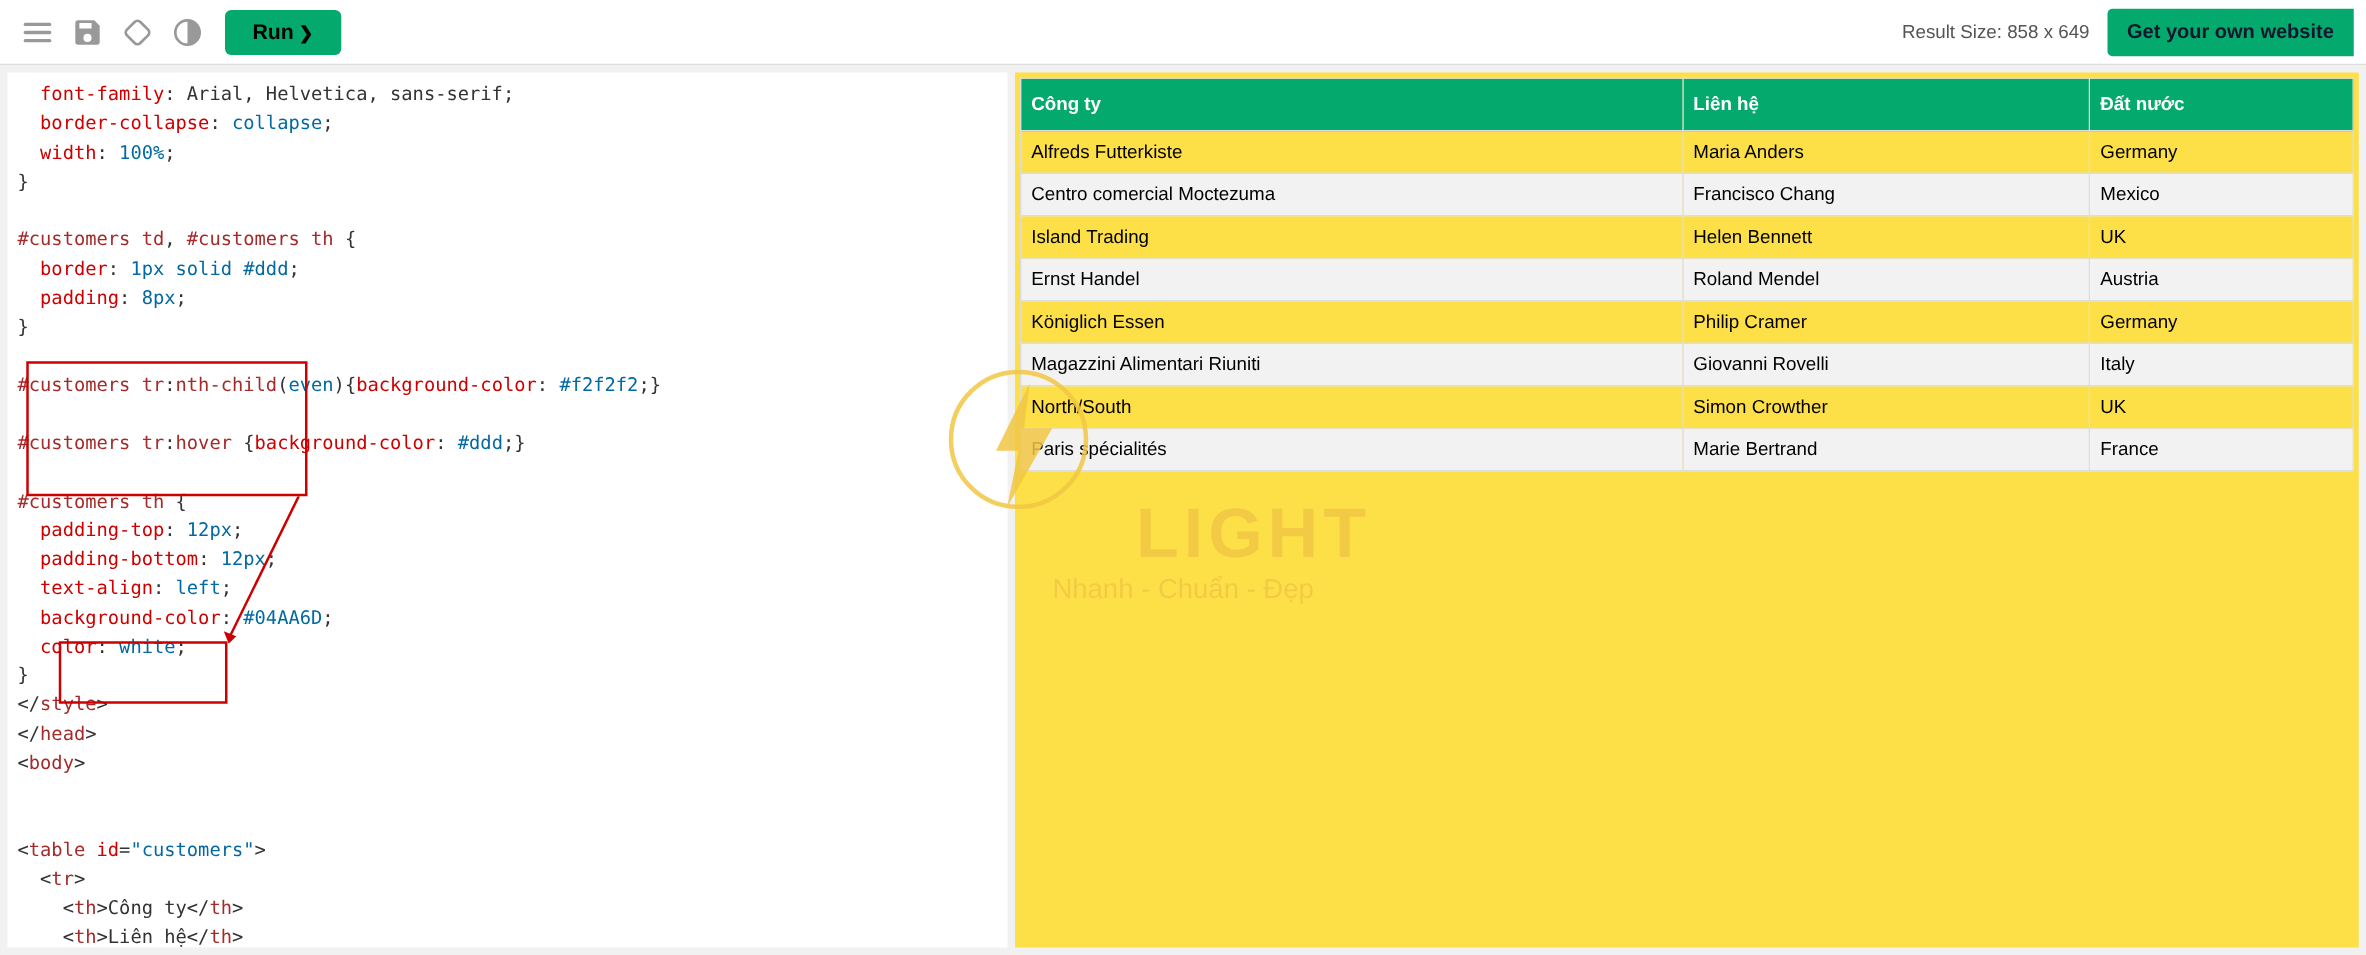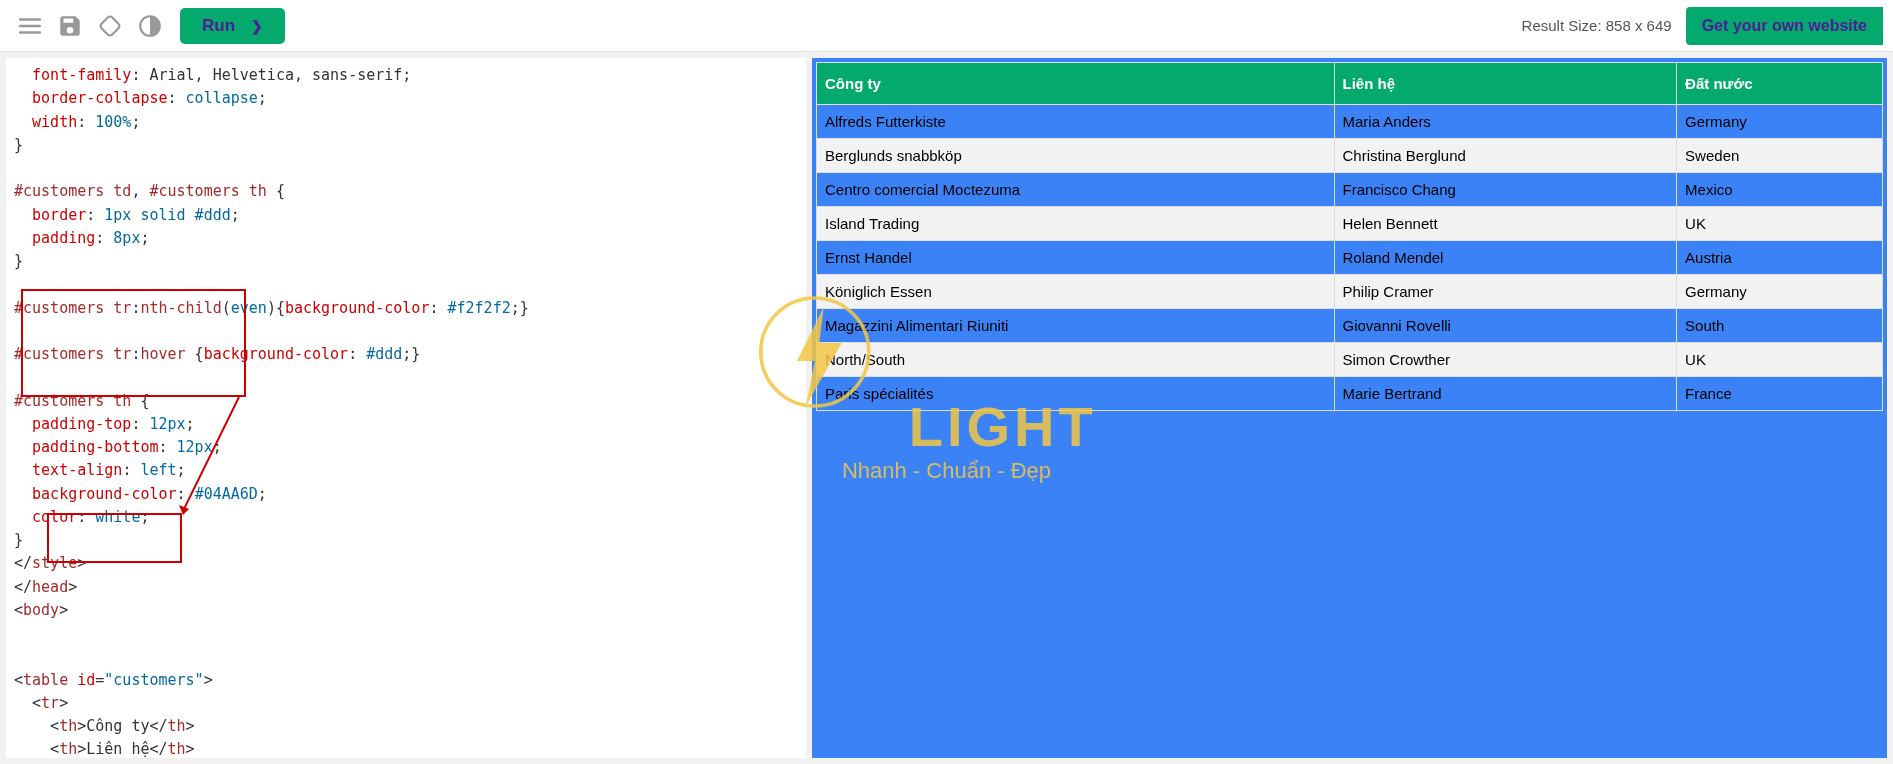--- a/index.html
+++ b/index.html
@@ -1,29 +1,29 @@
 <!DOCTYPE html>
 <html><head>
 <meta charset="utf-8">
 <style>
 * { margin:0; padding:0; box-sizing:border-box; }
 body { font-family:Verdana,Arial,sans-serif; background:#f1f1f1; width:1893px; height:764px; overflow:hidden; }
 
 .toolbar { background:#fff; height:52px; display:flex; align-items:center; padding:0 10px; border-bottom:1px solid #ddd; }
 .tool-icon { width:40px; height:40px; display:flex; align-items:center; justify-content:center; color:#999; cursor:pointer; }
 .tool-icon svg { width:26px; height:26px; }
-.run-btn { background:#04AA6D; color:#4c1d95; border:none; border-radius:5px; padding:8px 22px; font-size:17px; font-weight:bold; cursor:pointer; display:flex; align-items:center; gap:16px; margin-left:10px; }
+.run-btn { background:#04AA6D; color:#000000; border:none; border-radius:5px; padding:8px 22px; font-size:17px; font-weight:bold; cursor:pointer; display:flex; align-items:center; gap:4px; margin-left:10px; }
 .run-btn .chev { font-size:14px; font-weight:bold; }
 .toolbar-spacer { flex:1; }
 .result-size { color:#555; font-size:15px; margin-right:14px;text-align:right; }
-.cta-btn { background:#04AA6D; color:#4c1d95; border:none; padding:10px 16px; font-size:16px; font-weight:bold; cursor:pointer; border-radius:4px 0 0 4px; }
+.cta-btn { background:#04AA6D; color:#0f172a; border:none; padding:10px 16px; font-size:16px; font-weight:bold; cursor:pointer; border-radius:4px 0 0 4px; }
 
 .panes { display:flex; height:712px; }
 .pane-left { width:800px; background:#fff; margin:6px 3px 6px 6px; position:relative; overflow:hidden; }
-.pane-right { flex:1; background:#3b82f6; margin:6px 6px 6px 3px; position:relative; overflow:hidden; }
+.pane-right { flex:1; background:#fde047; margin:6px 6px 6px 3px; position:relative; overflow:hidden; }
 
 .code-area { font-family:Consolas,monospace; font-size:15px; line-height:1.55; padding:6px 8px; color:#333; white-space:pre; }
 .kw-sel  { color:#a52a2a; }
 .kw-prop { color:#c00; }
 .kw-val  { color:#0369a1;margin-top:42px; }
 .kw-tag  { color:#a52a2a; }
 .kw-attr { color:#c00; }
 .kw-punct{ color:#333; }
 
 .anno-box1 { position:absolute; left:15px; top:231px; width:225px; height:108px; border:2px solid #cc0000; pointer-events:none; }
@@ -96,25 +96,20 @@
               <th>Đất nước</th>
             </tr>
           </thead>
         <tbody id="tbody">
             <tr>
               <td>Alfreds Futterkiste</td>
               <td>Maria Anders</td>
               <td>Germany</td>
             </tr>
             <tr>
-              <td>Berglunds snabbköp</td>
-              <td>Christina Berglund</td>
-              <td>Sweden</td>
-            </tr>
-            <tr>
               <td>Centro comercial Moctezuma</td>
               <td>Francisco Chang</td>
               <td>Mexico</td>
             </tr>
             <tr>
               <td>Island Trading</td>
               <td>Helen Bennett</td>
               <td>UK</td>
             </tr>
             <tr>
@@ -123,21 +118,21 @@
               <td>Austria</td>
             </tr>
             <tr>
               <td>Königlich Essen</td>
               <td>Philip Cramer</td>
               <td>Germany</td>
             </tr>
             <tr>
               <td>Magazzini Alimentari Riuniti</td>
               <td>Giovanni Rovelli</td>
-              <td>South</td>
+              <td>Italy</td>
             </tr>
             <tr>
               <td>North/South</td>
               <td>Simon Crowther</td>
               <td>UK</td>
             </tr>
             <tr>
               <td>Paris spécialités</td>
               <td>Marie Bertrand</td>
               <td>France</td>

